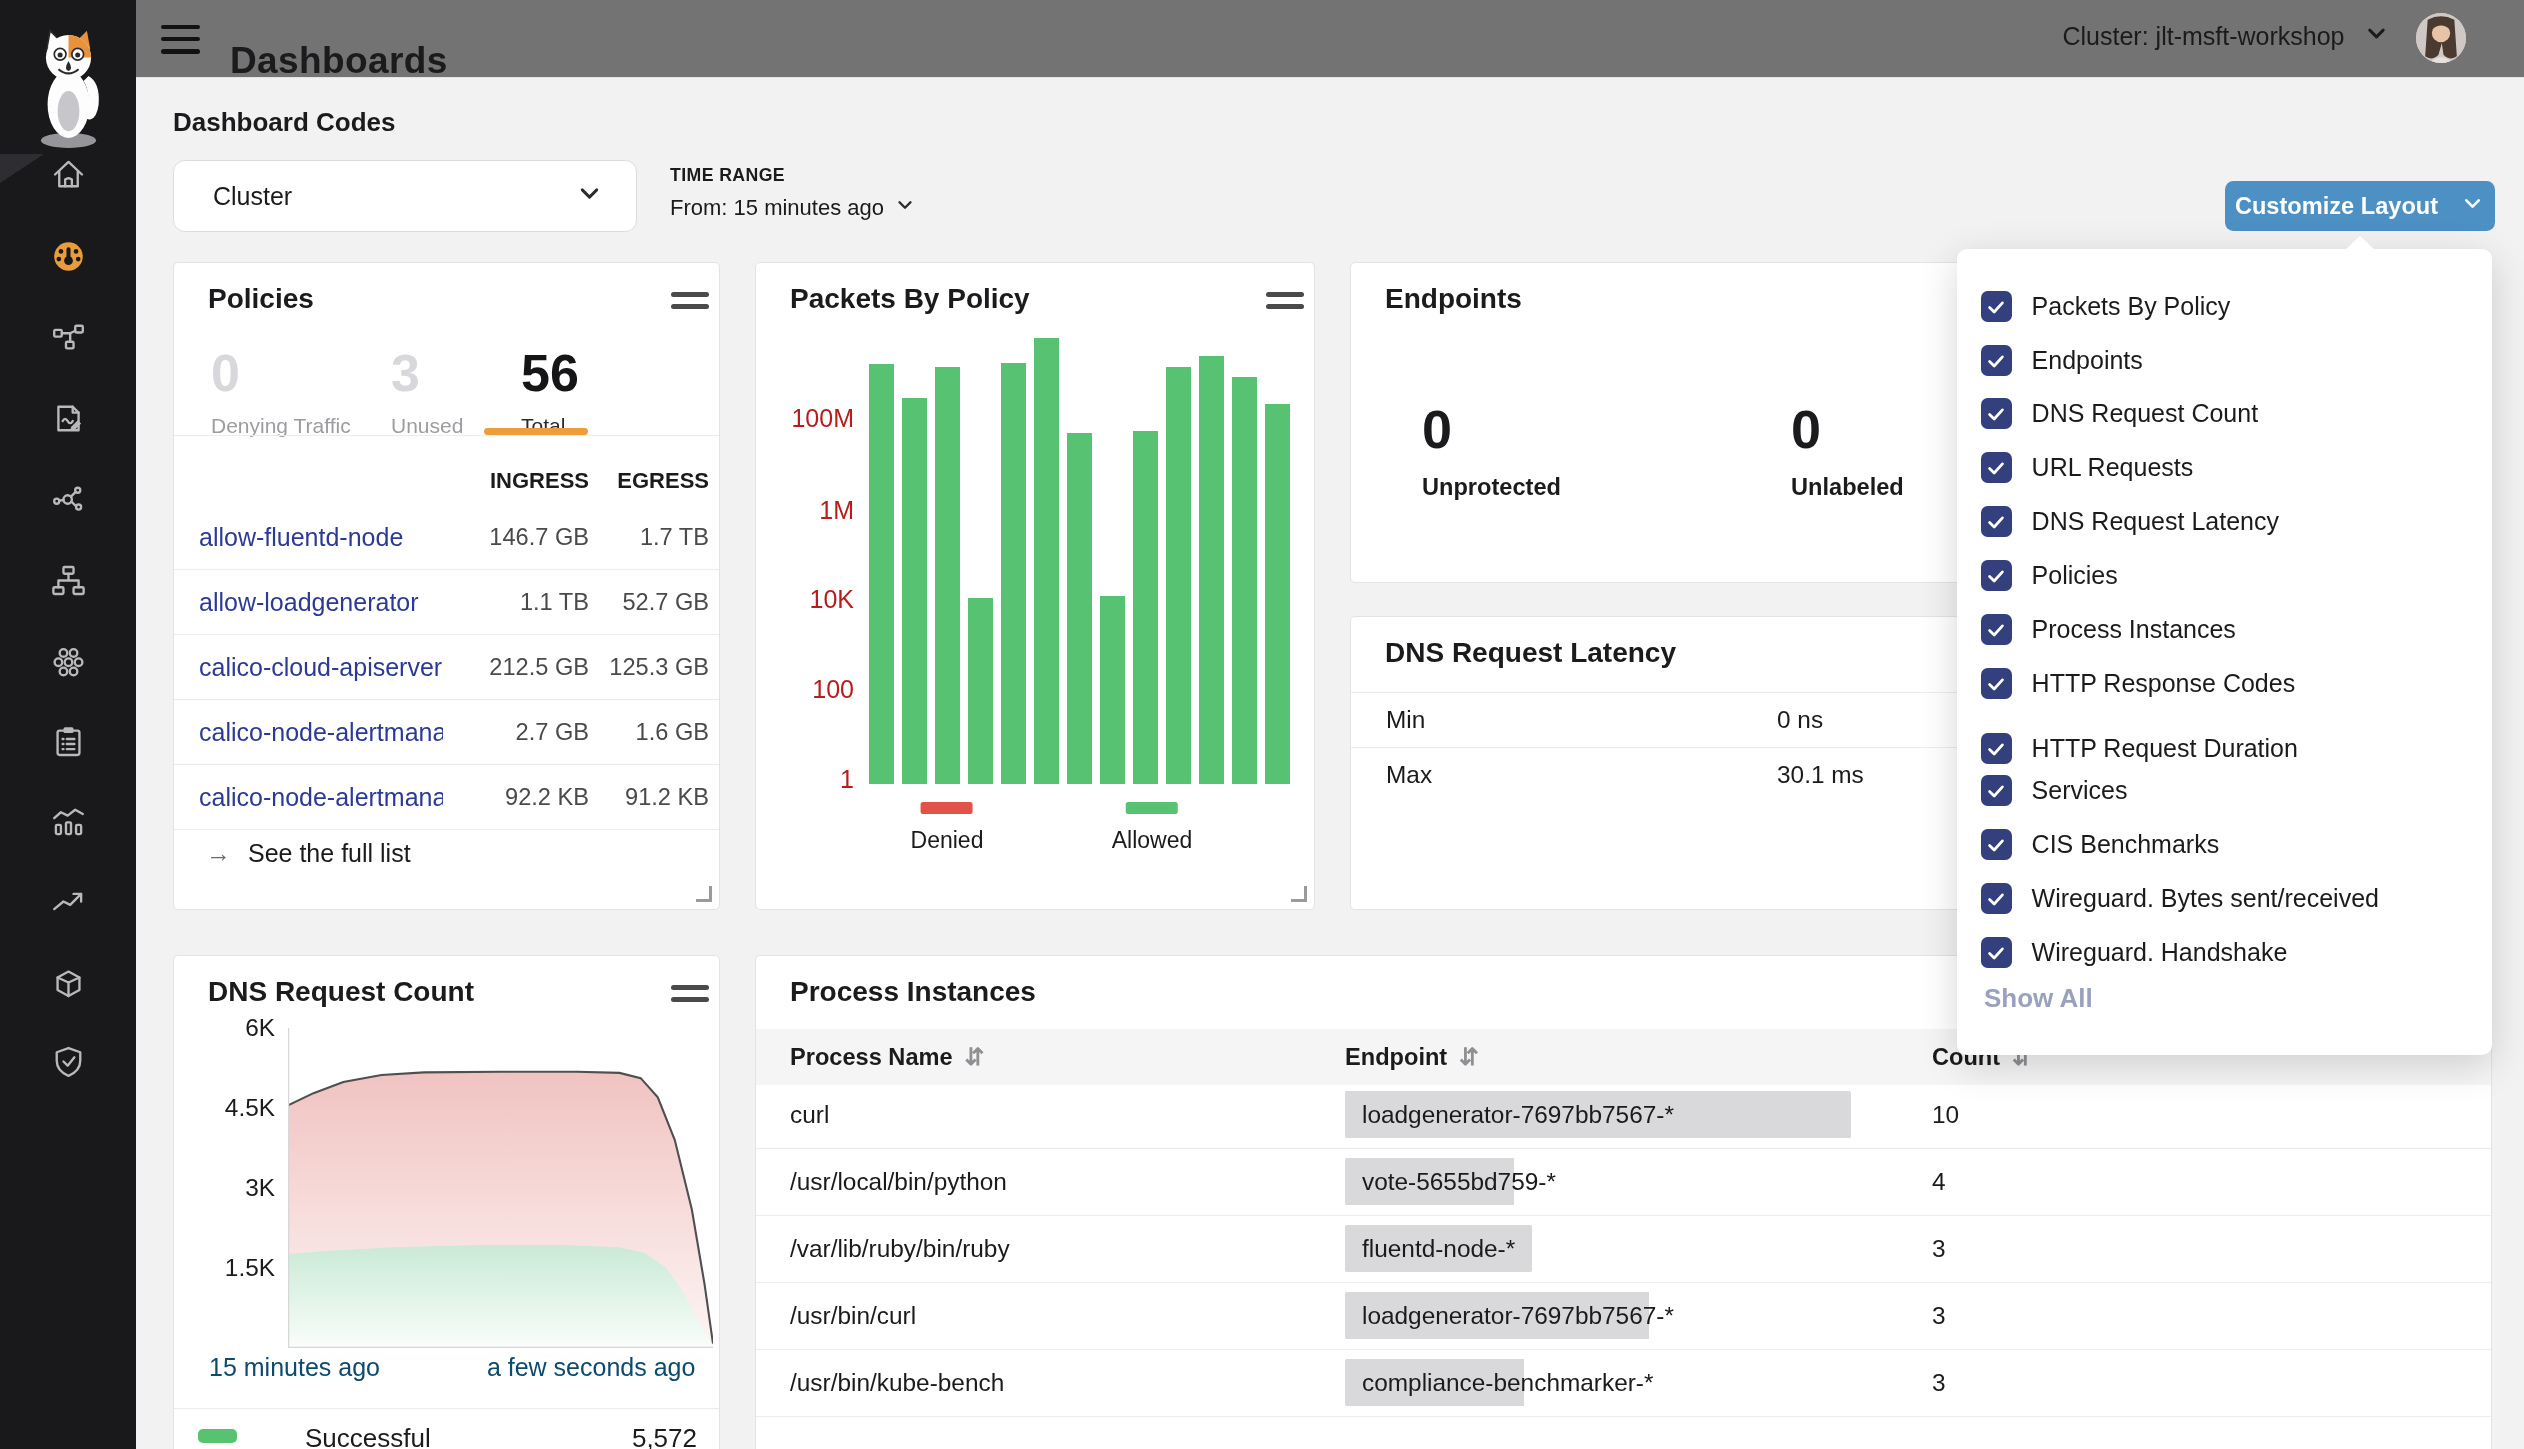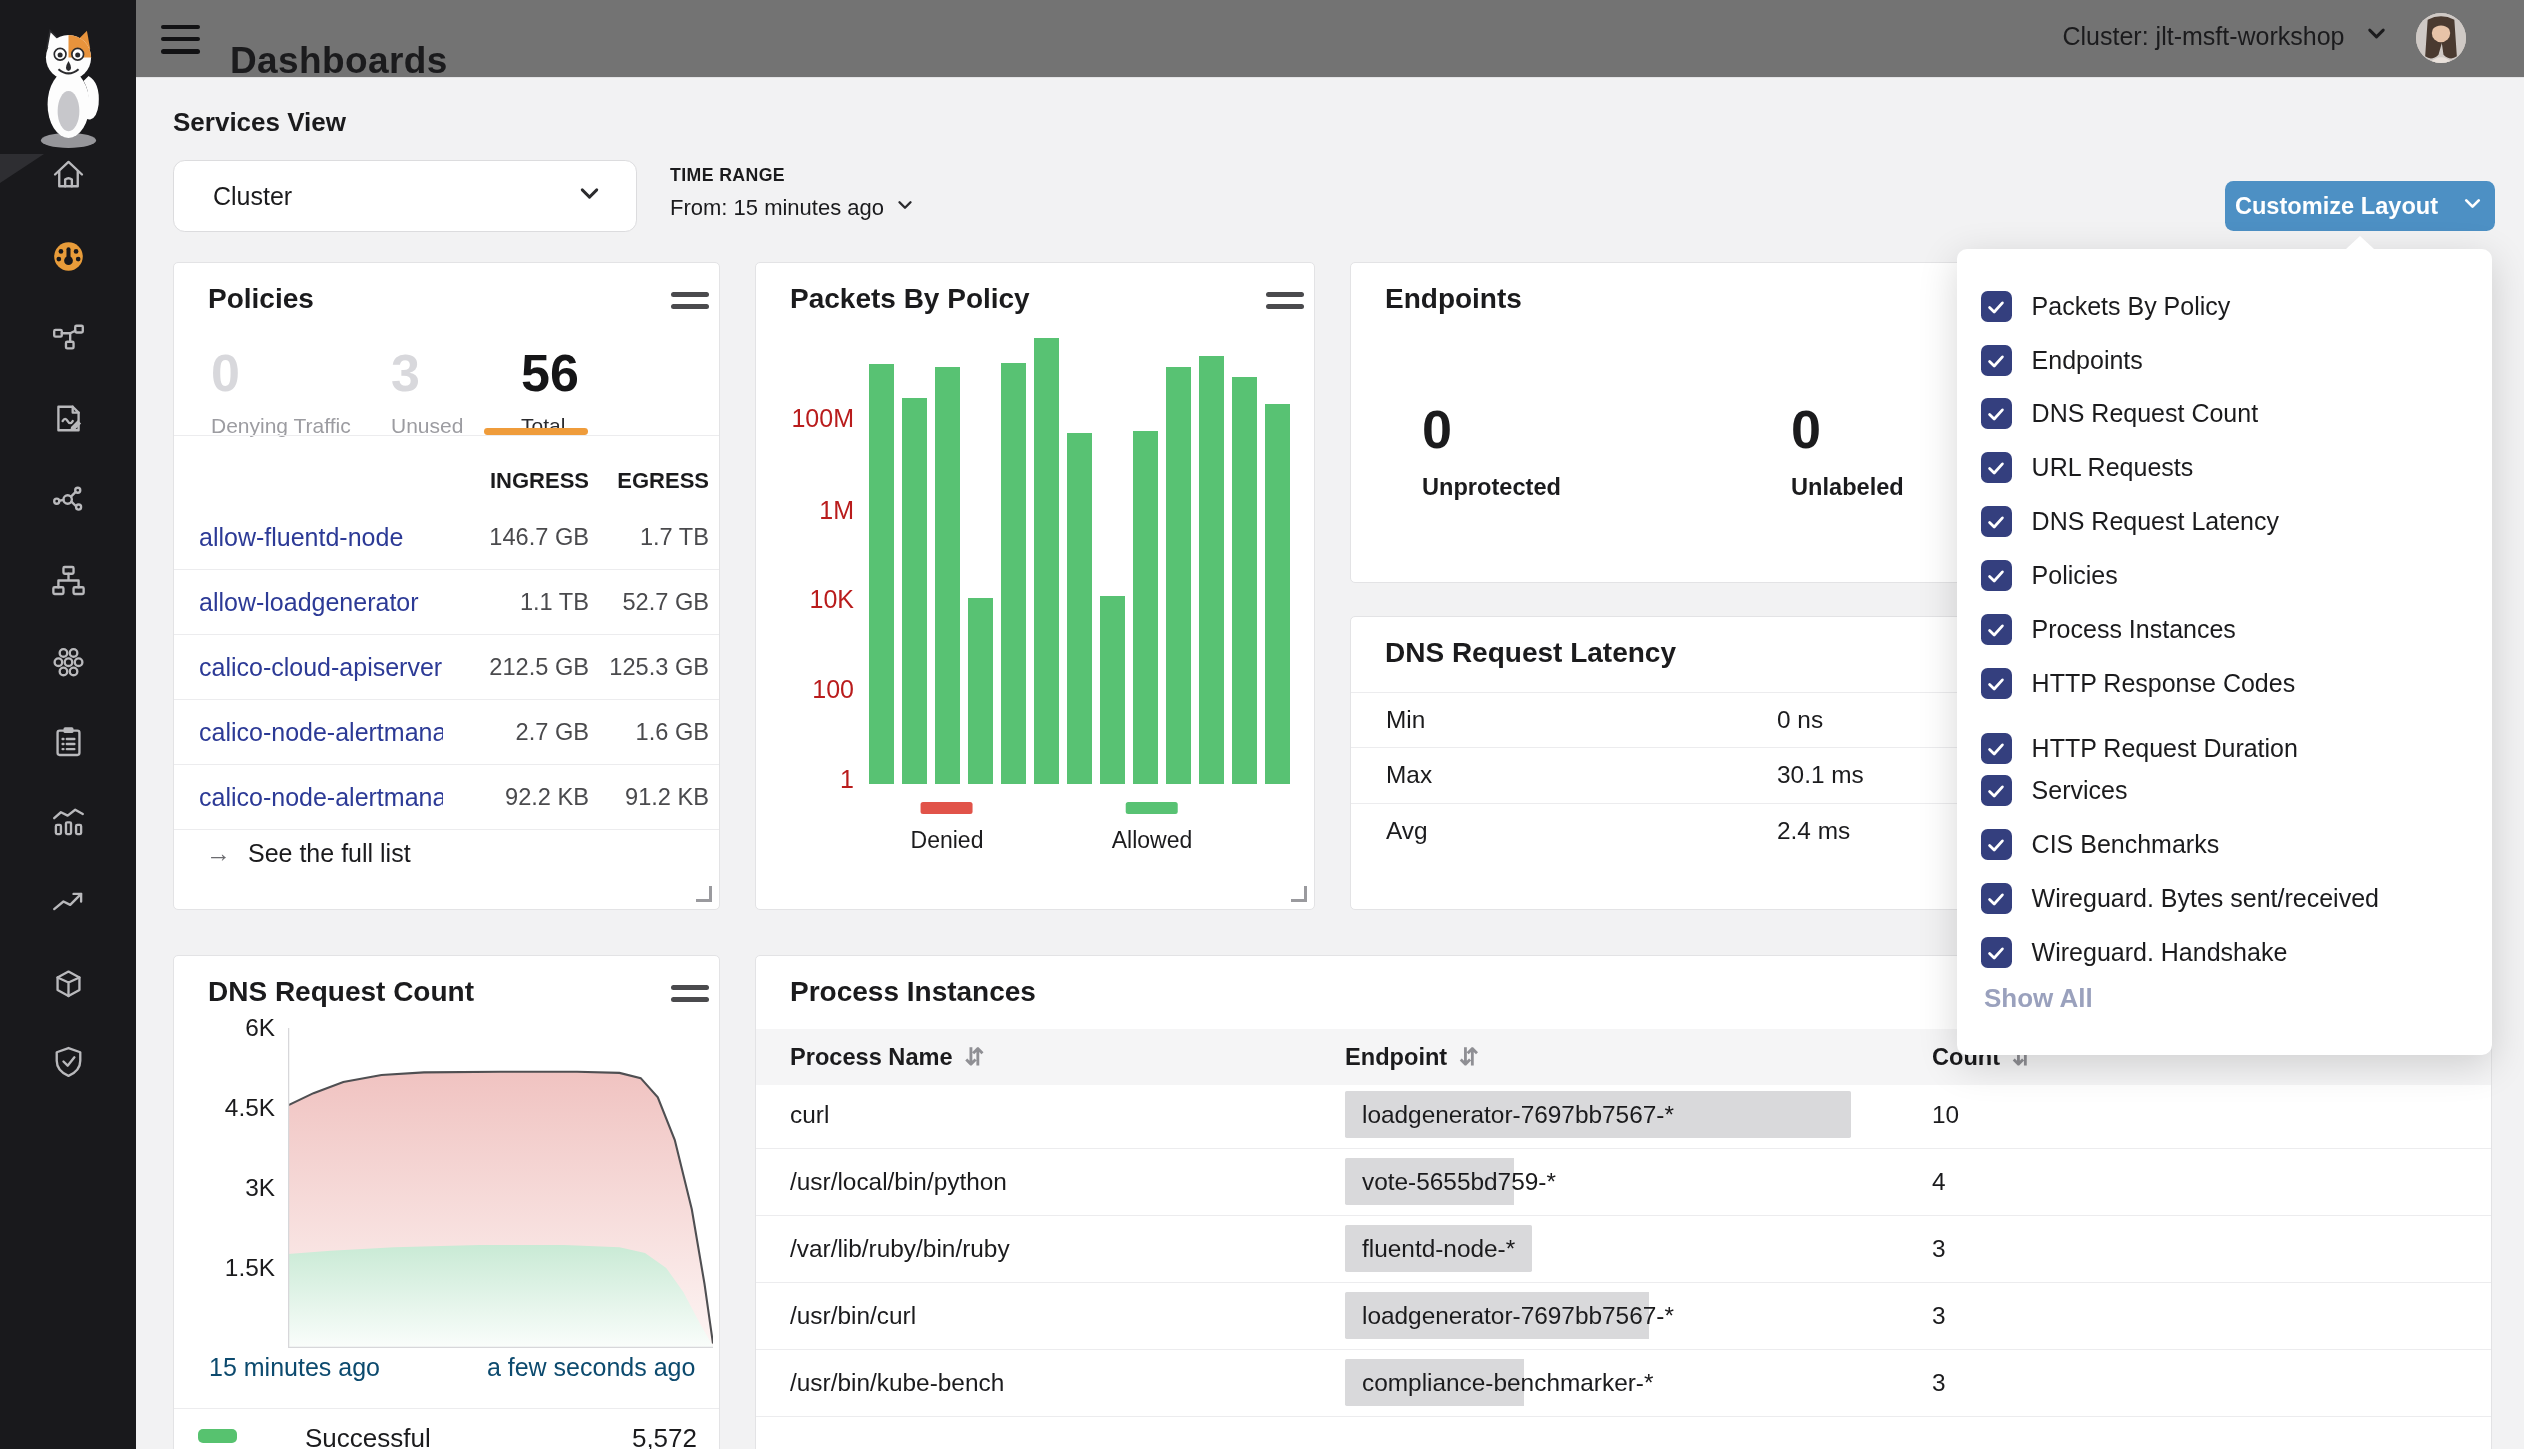--- a/index.html
+++ b/index.html
@@ -263,21 +263,21 @@
         <path d="M14 8 q16 -8 32 0 l3 44 q-8 6 -16 -2 l-2 -14 l-4 14 q-8 8 -16 2 z" fill="#4a3a30"></path>
         <circle cx="30" cy="24" r="11" fill="#e7c3a8"></circle>
         <path d="M19 20 q11 -10 22 0 v-6 q-11 -8 -22 0 z" fill="#4a3a30"></path>
         <path d="M16 60 q14 -14 28 0 z" fill="#e8e0da"></path>
       </svg>
     </div>
   </header>
 
   <main class="content">
 
-    <div class="page-title">Services View</div>
+    <div class="page-title">Dashboard Codes</div>
 
     <div class="view-select">
       <span>Cluster</span>
       <span class="chev">
         <svg width="29" height="29" viewBox="0 0 24 24">
             <path d="M6 9l6 6 6-6" fill="none" stroke="#2b2b2e" stroke-width="2.4" stroke-linecap="round" stroke-linejoin="round"></path>
           </svg>
       </span>
     </div>
 
@@ -407,24 +407,20 @@
 
     <section class="card" id="card-latency">
       <div class="card-title">DNS Request Latency</div>
       <div class="lat-row" style="top:75px;">
         <span class="l">Min</span>
           <span class="v">0 ns</span>
       </div>
       <div class="lat-row" style="top:130px;">
         <span class="l">Max</span>
           <span class="v">30.1 ms</span>
-      </div>
-      <div class="lat-row" style="top:186px;">
-        <span class="l">Avg</span>
-          <span class="v">2.4 ms</span>
       </div>
     </section>
 
     <section class="card" id="card-dnscount">
       <div class="card-title">DNS Request Count</div>
       <div class="drag-handle" style="left:497px;top:29px;">
           <span></span>
           <span></span>
         </div>
       <div id="dc-ticks">

